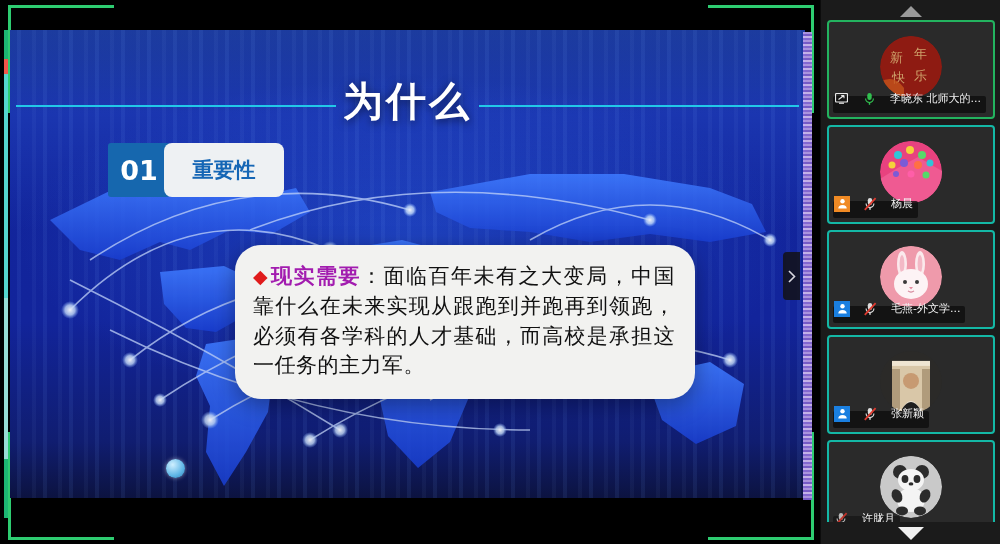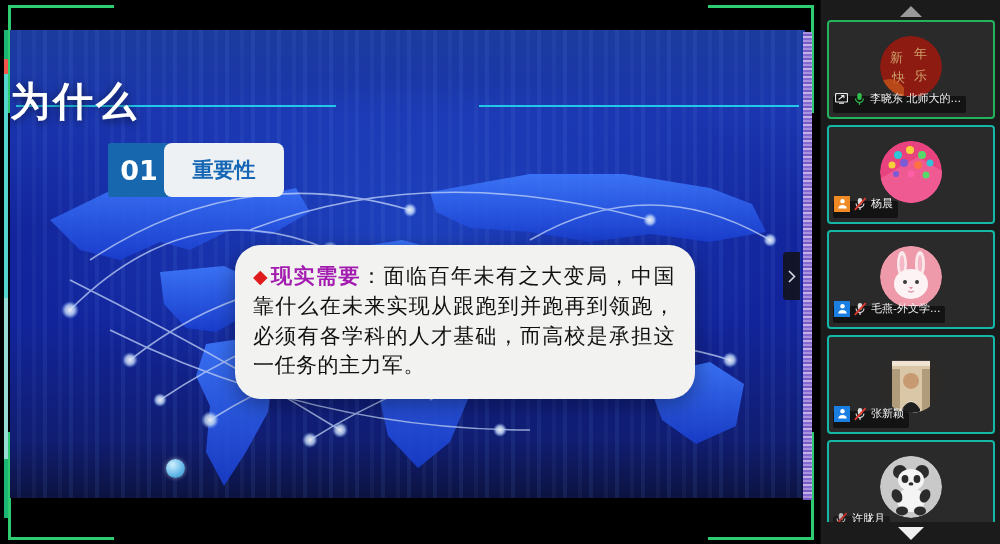--- a/index.html
+++ b/index.html
@@ -57,21 +57,21 @@
     position:absolute; left:0; right:0; top:0; height:200px;
     background: linear-gradient(180deg, rgba(60,120,255,.35), rgba(0,0,0,0));
   }
   
   #worldmap { position: absolute; left: 0; top: 70px; width: 795px; height: 400px; opacity: .92; }
   
   .rule { position: absolute; height: 2px; background: #22c8e8; top: 75px; }
   .rule-l { left: 6px; width: 320px; }
   .rule-r { right: 6px; width: 320px; }
   #slide-title {
-    position: absolute; top: 44px; left: 0; right: 0; 
+    position: absolute; top: 44px; left: 0; right: 0; text-align: center;
     color: #fff; font-size: 40px; font-weight: 700; letter-spacing: 3px;
     text-shadow: 0 2px 10px rgba(0,0,0,.6);
     font-family: "DejaVu Sans", sans-serif;
   }
   
   #chip-row { position: absolute; left: 98px; top: 113px; display: flex; align-items: stretch; }
   #chip-num {
     background: #1667ae; color: #fff; width: 62px; height: 54px;
     display: flex; align-items: center; justify-content: center;
     font-size: 27px; font-weight: 700; border-radius: 3px;
@@ -136,21 +136,21 @@
     position: relative; margin: 0 6px 6px 6px; height: 99px;
     background: #2a2a2a; border: 2px solid #14b8a6; border-radius: 4px; overflow: hidden;
   }
   .tile.active { border: 2px solid #23b35f; }
   .avatar {
     position: absolute; left: 50%; top: 50%; transform: translate(-50%,-55%);
     width: 62px; height: 62px; border-radius: 50%; overflow: hidden;
   }
   .namebar {
     position: absolute; left: 4px; bottom: 4px; max-width: 160px;
-    display: flex; align-items: center; gap: 3px;
+    display: flex; align-items: center; gap: 13px;
     background: rgba(15,15,15,.82); border-radius: 2px; padding: 1px 5px 13px 1px; height: 17px;
   }
   .namebar.nobg { background: rgba(15,15,15,.55); }
   .nm { color: #f2f2f2; font-size: 11px; white-space: nowrap;
         font-family: "DejaVu Sans", sans-serif; }
   .ic { width: 15px; height: 15px; display: inline-flex; align-items: center; justify-content: center; flex: none; }
   .badge-host { background: #f08a24; }
   .badge-user { background: #1a7fe0; }
   .badge { width: 16px; height: 16px; display: inline-flex; align-items: center; justify-content: center; flex: none; }
 </style>

